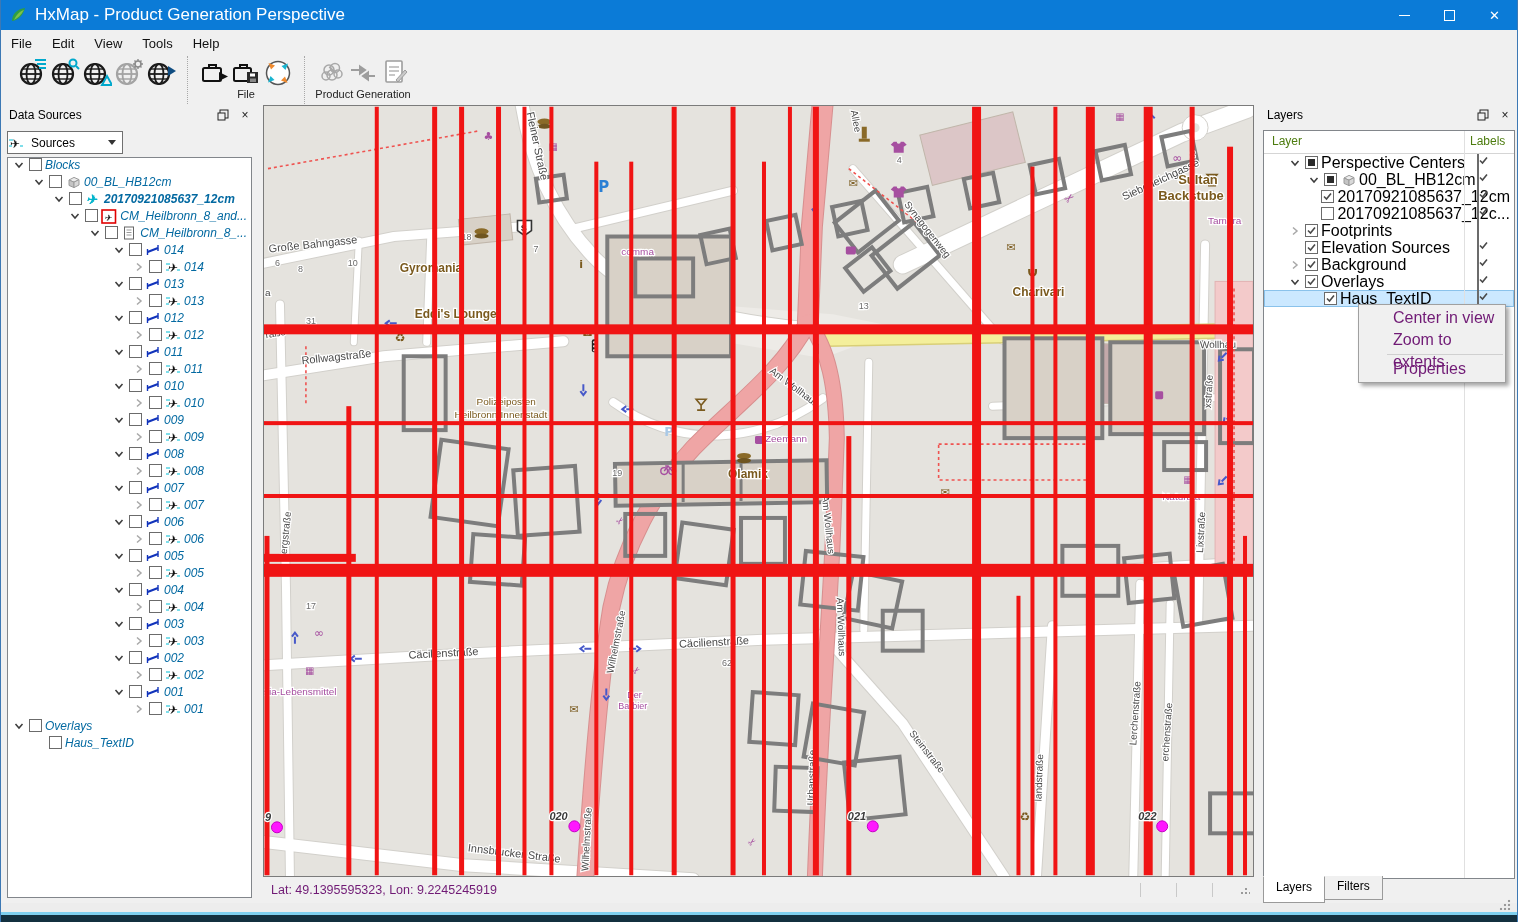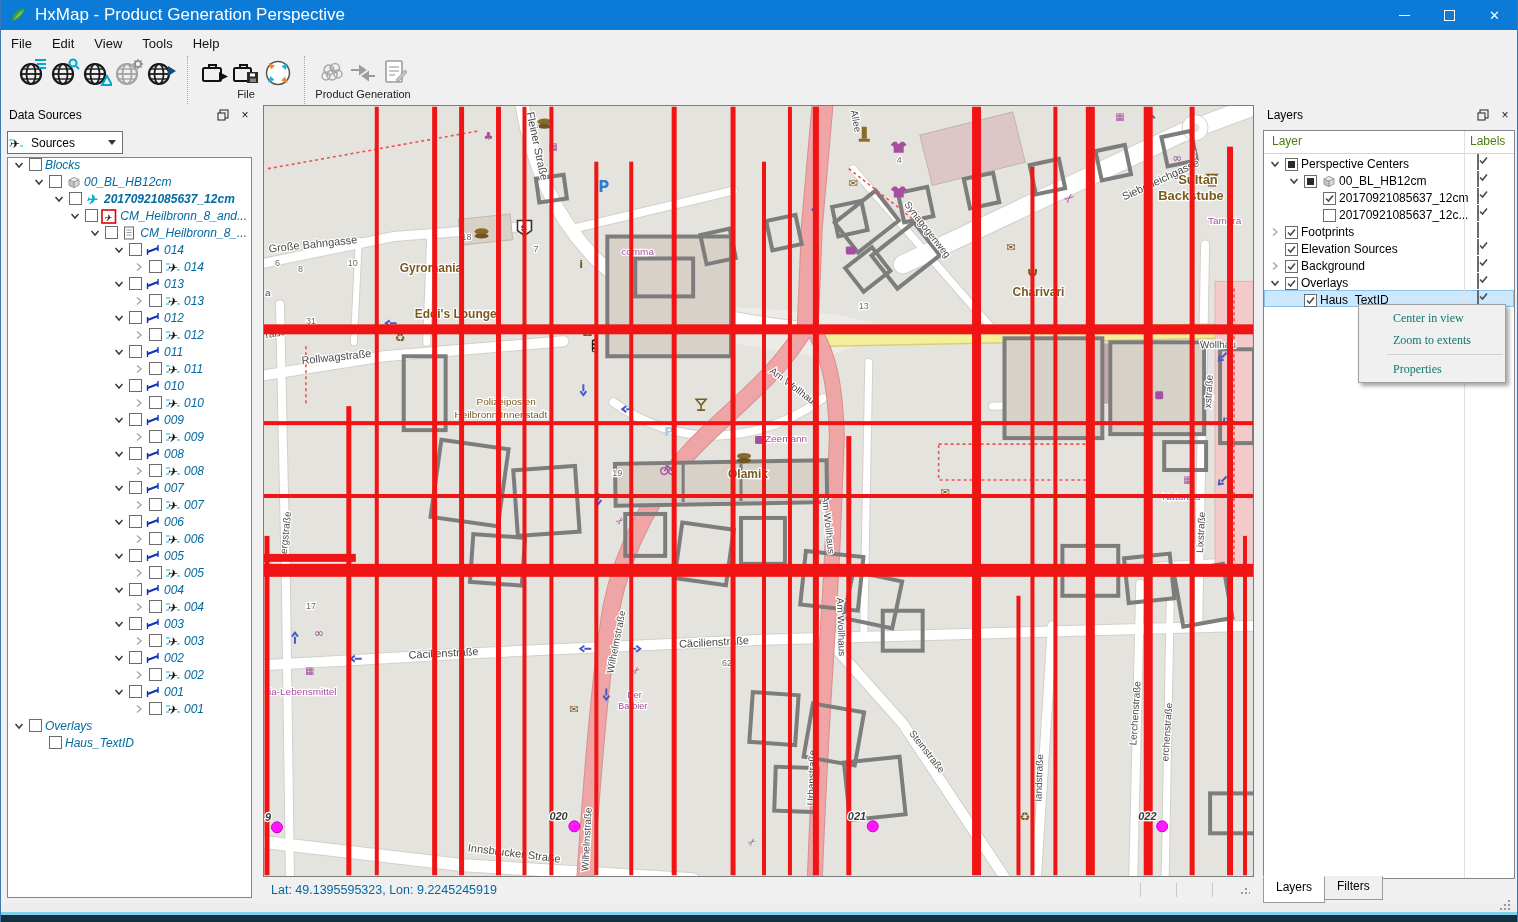--- a/index.html
+++ b/index.html
@@ -40,54 +40,54 @@
   .cbx{width:13px;height:13px;flex:0 0 13px;background:#fff;border:1px solid #6b6b6b;box-sizing:border-box;margin:0 3px;position:relative;}
   .cbx svg{position:absolute;left:0;top:0;}
   .cbx .part{position:absolute;left:2px;top:2px;width:7px;height:7px;background:#2b2b2b;}
   .ticn{width:16px;height:14px;flex:0 0 16px;margin-right:3px;display:flex;align-items:center;justify-content:center;}
   .tlab{padding-right:4px;}
   .bold{font-weight:bold;}
   
   #map-col{position:absolute;left:258px;top:0;width:1000px;height:100%;}
   #map{position:absolute;left:4px;top:1px;width:991px;height:772px;border:1px solid #7b7b7b;box-sizing:border-box;background:#e5e3de;overflow:hidden;}
   #map svg{display:block;}
-  #map-status{position:absolute;left:4px;top:773px;width:991px;height:26px;font-size:12.5px;color:#0369a1;display:flex;align-items:center;gap:19px;}
+  #map-status{position:absolute;left:4px;top:773px;width:991px;height:26px;font-size:12.5px;color:#701a75;display:flex;align-items:center;gap:19px;}
   #map-status .st-text{margin-left:8px;flex:1;}
   .st-sep{width:1px;height:14px;background:#c9c9c9;margin:0 8px;}
   .grip{width:10px;height:10px;margin-right:4px;background:
      radial-gradient(circle at 2px 8px,#9a9a9a 1px,transparent 1.5px),
      radial-gradient(circle at 6px 8px,#9a9a9a 1px,transparent 1.5px),
      radial-gradient(circle at 6px 4px,#9a9a9a 1px,transparent 1.5px),
      radial-gradient(circle at 10px 8px,#9a9a9a 1px,transparent 1.5px);}
   
   #right-panel{position:absolute;left:1258px;top:0;width:260px;height:100%;background:#f0f0f0;}
   #layers-box{position:absolute;left:4px;top:26px;width:252px;height:749px;background:#fff;border:1px solid #82868b;box-sizing:border-box;overflow:hidden;}
   #layers-head{height:22px;border-bottom:1px solid #d5d5d5;position:relative;font-size:12px;color:#4d7c0f;}
   #layers-head .h1{position:absolute;left:8px;top:3px;}
   #layers-head .h2{position:absolute;left:206px;top:3px;}
   .lcol-sep{position:absolute;left:200px;top:0;width:1px;height:100%;background:#e0e0e0;}
-  .lrow{height:17px;display:flex;align-items:flex-end;font-size:12px;position:relative;}
+  .lrow{height:17px;display:flex;align-items:center;font-size:16px;position:relative;padding-left:20px;}
   .lrow.hl{background:#cbe8ff;outline:1px solid #8ac2eb;outline-offset:-1px;}
   .lrow .labcell{position:absolute;left:210px;top:1px;}
   #panel-tabs{position:absolute;left:4px;top:772px;height:24px;display:flex;font-size:12px;}
   .ptab{padding:3px 12px 4px 12px;border:1px solid #9a9a9a;border-top:none;background:#f0f0f0;color:#000;margin-right:-1px;}
   .ptab.active{background:#fff;border-top:1px solid #fff;height:18px;z-index:2;}
   
   #bottom-strip{position:absolute;left:0;top:903px;width:100%;height:19px;
     background:linear-gradient(#ededed 0 9px,#7fd0ef 9px 12px,#13303f 12px 100%);}
   #corner-grip{position:absolute;right:6px;top:899px;width:12px;height:12px;background:
      radial-gradient(circle at 10px 10px,#9a9a9a 1px,transparent 1.6px),
      radial-gradient(circle at 6px 10px,#9a9a9a 1px,transparent 1.6px),
      radial-gradient(circle at 10px 6px,#9a9a9a 1px,transparent 1.6px),
      radial-gradient(circle at 2px 10px,#9a9a9a 1px,transparent 1.6px),
      radial-gradient(circle at 10px 2px,#9a9a9a 1px,transparent 1.6px),
      radial-gradient(circle at 6px 6px,#9a9a9a 1px,transparent 1.6px);}
   
   #context-menu{position:absolute;left:1357px;top:304px;width:146px;background:#f0f0f0;border:1px solid #a0a0a0;box-shadow:3px 3px 4px rgba(0,0,0,.35);padding:2px 0;z-index:60;}
-  .cm-item{height:22px;line-height:22px;padding-left:34px;font-size:12px;color:#0f766e;font-family:Liberation Serif, serif;}
+  .cm-item{height:22px;line-height:22px;padding-left:34px;font-size:16px;color:#701a75;}
   .cm-sep{height:1px;background:#d0d0d0;margin:3px 2px 3px 28px;}
 </style>
 </head>
 <body>
 
 <div id="win">
   <div id="titlebar">
     <span class="appicon">
       <svg width="18" height="18" viewBox="0 0 18 18">
         <path d="M3,15 C3,7 9,3 16,2 C14,9 10,14 3,15 Z" fill="#2f9e44"></path>

